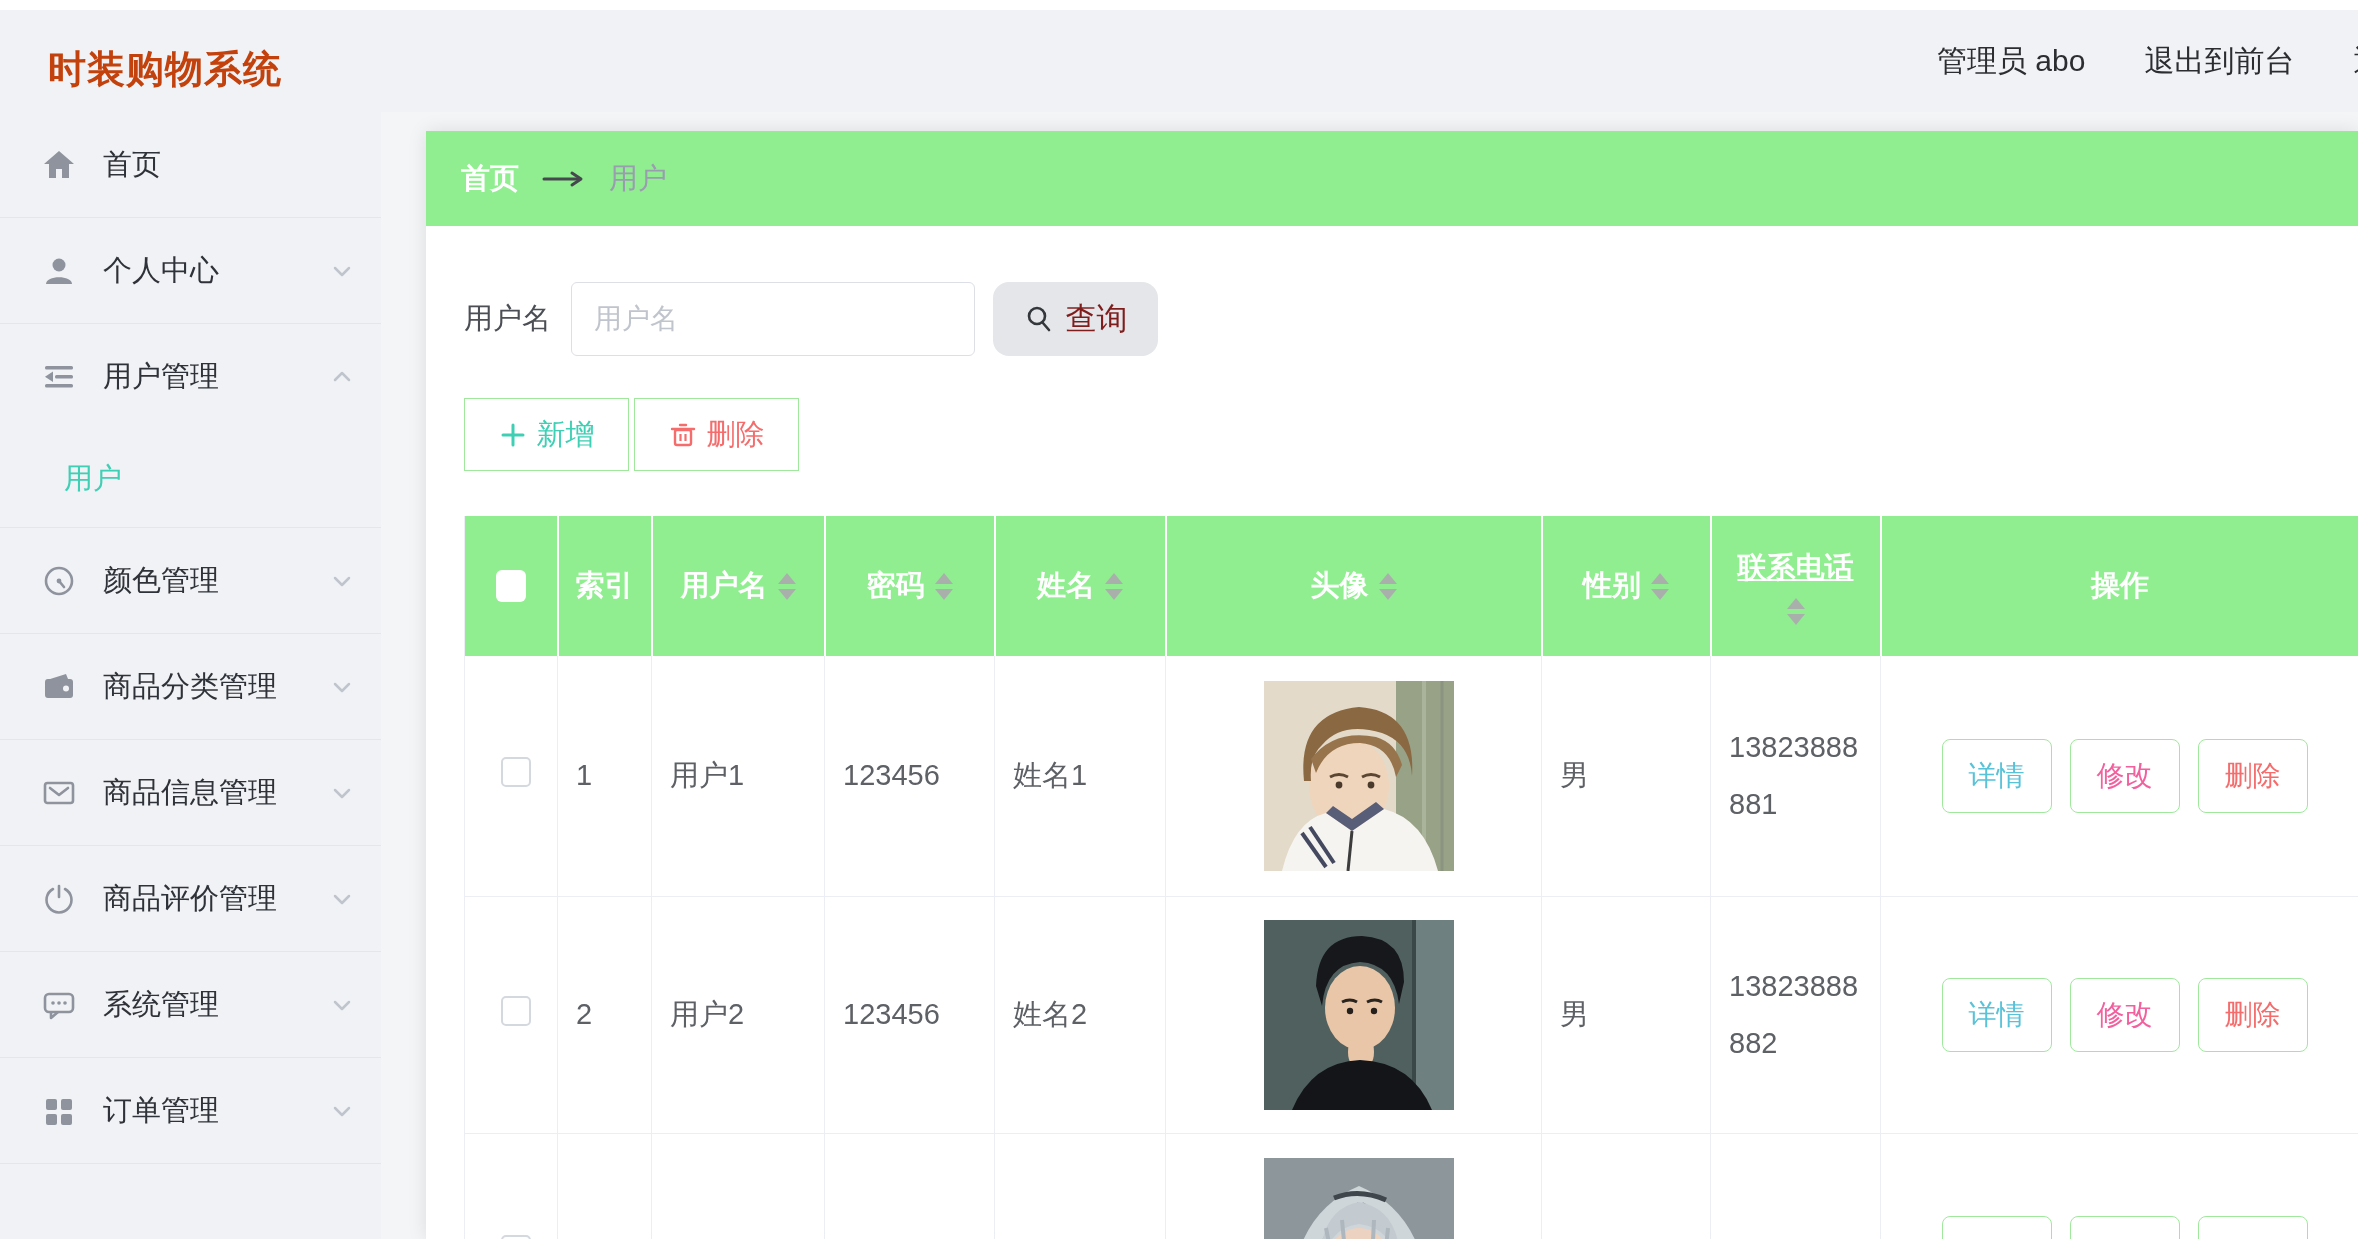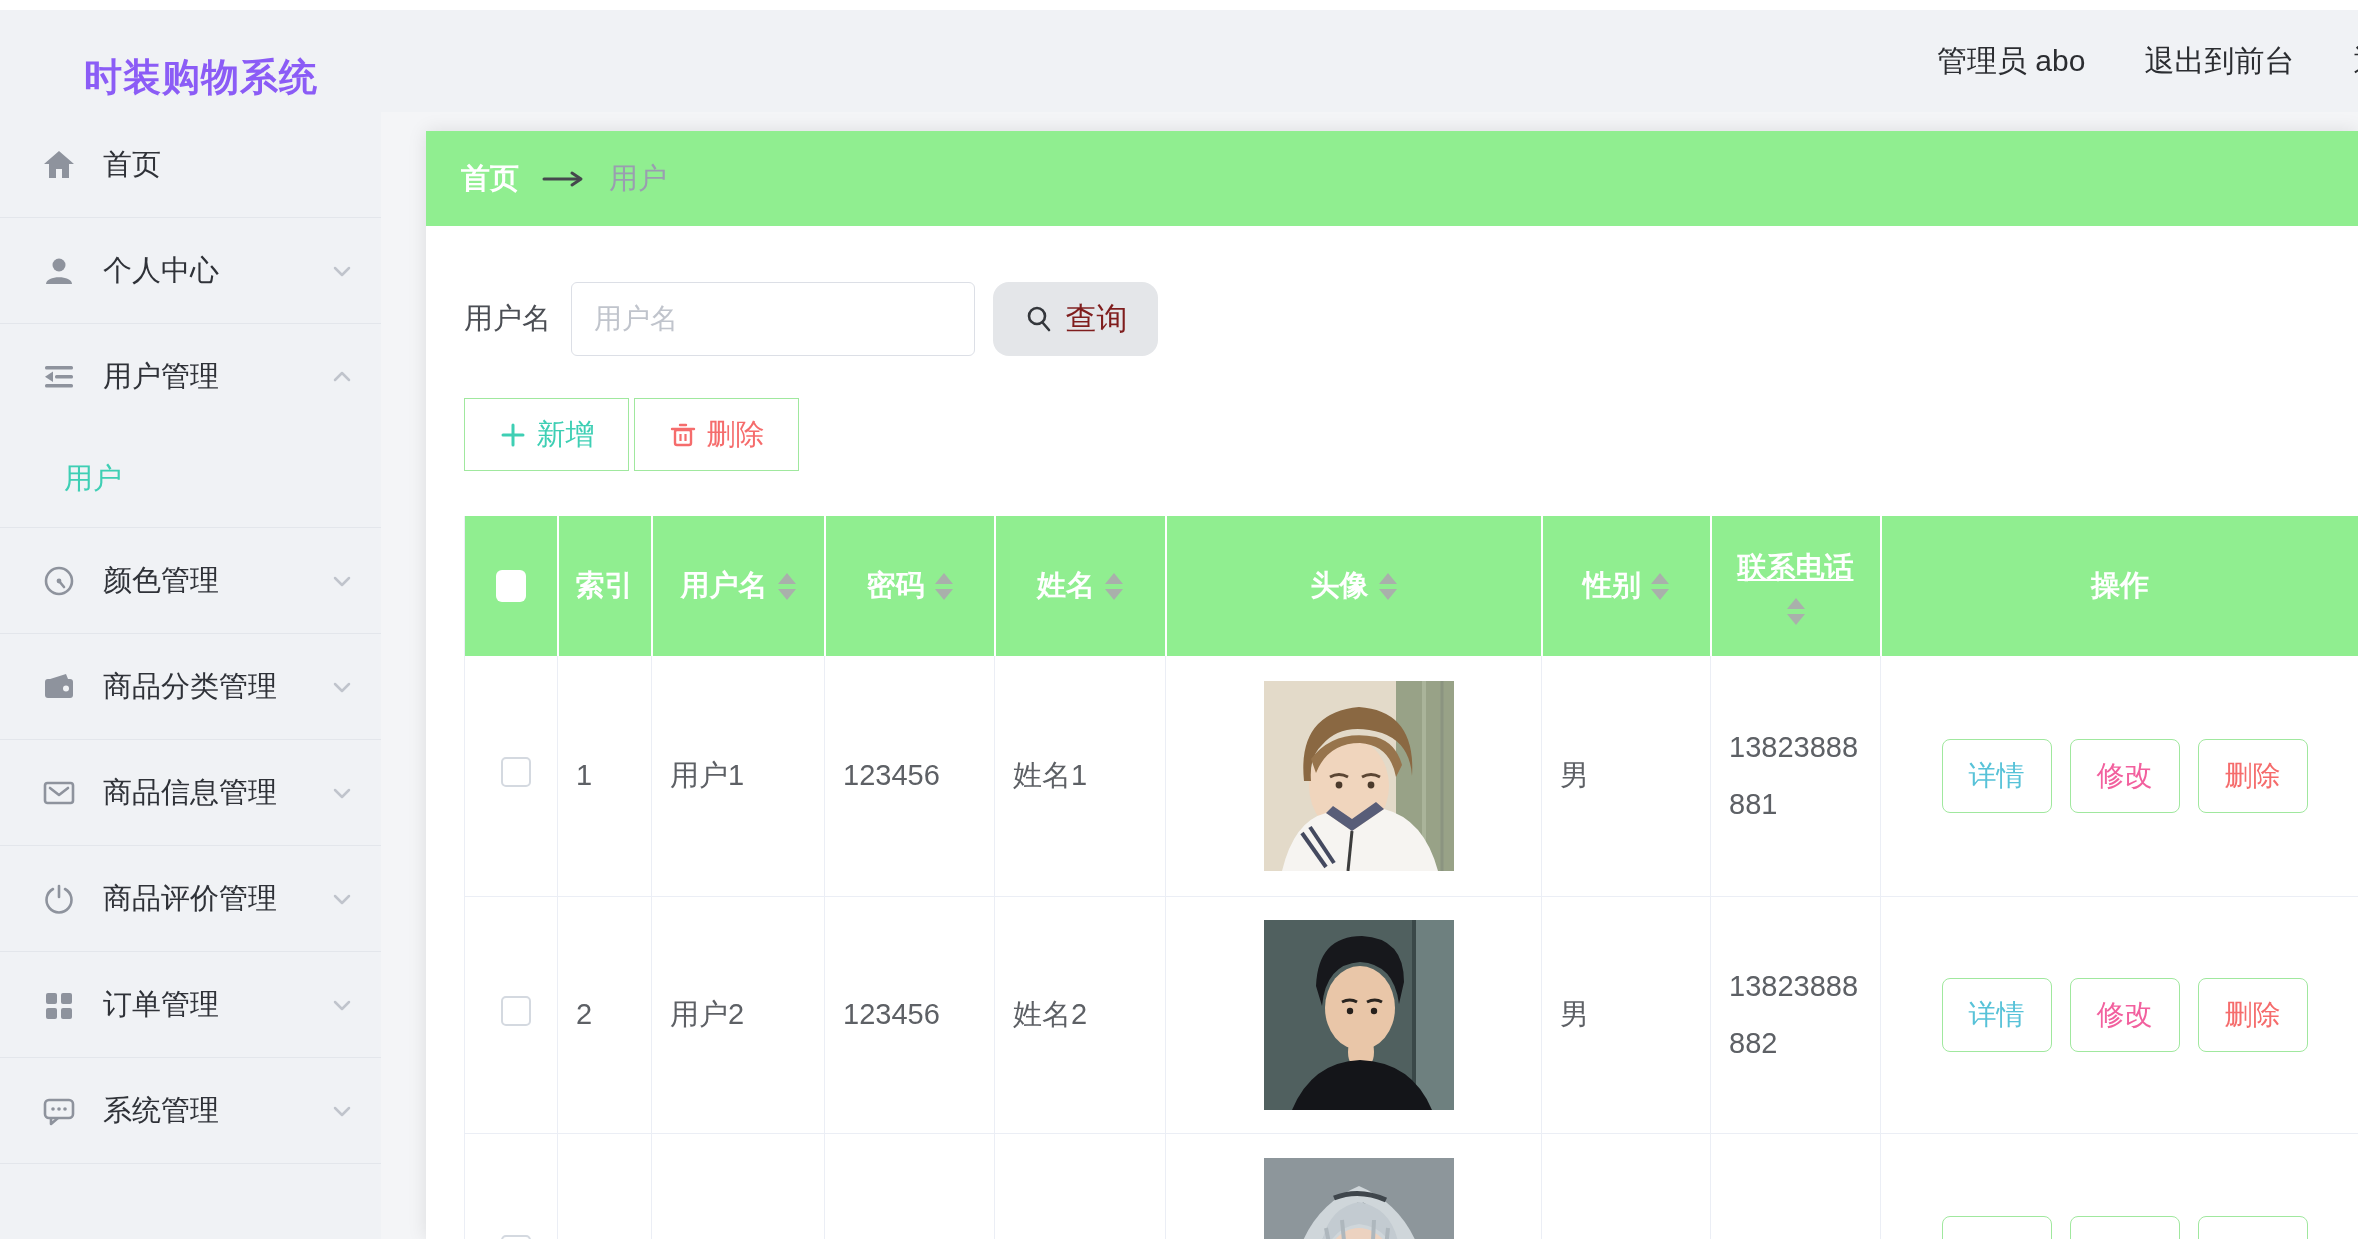--- a/index.html
+++ b/index.html
@@ -7,23 +7,23 @@
   body {
     position:relative;
     background:#f4f5f7;
     font-family:"Liberation Sans","DejaVu Sans",sans-serif;
     color:#303133;
   }
   
   .top-white { position:absolute; left:0; top:0; width:100%; height:10px; background:#ffffff; }
   .topbar { position:absolute; left:0; top:10px; width:100%; height:102px; background:#f0f2f5; }
   .app-title {
-    position:absolute; left:48px; top:16px; height:100%;
+    position:absolute; left:48px; top:8px; height:100%;
     display:flex; align-items:center;
-    font-size:38px; font-weight:bold; color:#8b5cf6; letter-spacing:1px;margin-left:36px;
+    font-size:38px; font-weight:bold; color:#c2410c; letter-spacing:1px;
   }
   .topbar-right {
     position:absolute; left:1937px; top:0; height:100%;
     display:flex; align-items:center; gap:59px;
     font-size:30px; color:#2b2d31; white-space:nowrap;
   }
   .topbar-right span { cursor:default; }
   
   .sidebar { position:absolute; left:0; top:112px; width:381px; bottom:0; background:#f0f2f5; }
   .side-item {
@@ -204,40 +204,40 @@
         <line x1="17" y1="4" x2="17" y2="15" stroke="#8e939d" stroke-width="2.6" stroke-linecap="round"></line>
       </svg>
     <span>商品评价管理</span>
     <svg class="chev" width="26" height="26" viewBox="0 0 26 26">
         <polyline points="6,10 13,17 20,10" fill="none" stroke="#c0c4cc" stroke-width="2.5" stroke-linecap="round" stroke-linejoin="round"></polyline>
       </svg>
   </div>
 
   <div class="side-item">
     <svg class="mi" viewBox="0 0 34 34">
-        <rect x="4" y="5" width="11" height="11" rx="2" fill="#8e939d"></rect>
-        <rect x="19" y="5" width="11" height="11" rx="2" fill="#8e939d"></rect>
-        <rect x="4" y="20" width="11" height="11" rx="2" fill="#8e939d"></rect>
-        <rect x="19" y="20" width="11" height="11" rx="2" fill="#8e939d"></rect>
-      </svg>
-    <span>订单管理</span>
-    <svg class="chev" width="26" height="26" viewBox="0 0 26 26">
-        <polyline points="6,10 13,17 20,10" fill="none" stroke="#c0c4cc" stroke-width="2.5" stroke-linecap="round" stroke-linejoin="round"></polyline>
-      </svg>
-  </div>
-
-  <div class="side-item">
-    <svg class="mi" viewBox="0 0 34 34">
         <rect x="3" y="6" width="28" height="18" rx="4" fill="none" stroke="#8e939d" stroke-width="2.6"></rect>
         <path d="M9 24 L9 30 L16 24" fill="none" stroke="#8e939d" stroke-width="2.6" stroke-linejoin="round"></path>
         <circle cx="11" cy="15" r="1.8" fill="#8e939d"></circle>
         <circle cx="17" cy="15" r="1.8" fill="#8e939d"></circle>
         <circle cx="23" cy="15" r="1.8" fill="#8e939d"></circle>
       </svg>
     <span>系统管理</span>
+    <svg class="chev" width="26" height="26" viewBox="0 0 26 26">
+        <polyline points="6,10 13,17 20,10" fill="none" stroke="#c0c4cc" stroke-width="2.5" stroke-linecap="round" stroke-linejoin="round"></polyline>
+      </svg>
+  </div>
+
+  <div class="side-item">
+    <svg class="mi" viewBox="0 0 34 34">
+        <rect x="4" y="5" width="11" height="11" rx="2" fill="#8e939d"></rect>
+        <rect x="19" y="5" width="11" height="11" rx="2" fill="#8e939d"></rect>
+        <rect x="4" y="20" width="11" height="11" rx="2" fill="#8e939d"></rect>
+        <rect x="19" y="20" width="11" height="11" rx="2" fill="#8e939d"></rect>
+      </svg>
+    <span>订单管理</span>
     <svg class="chev" width="26" height="26" viewBox="0 0 26 26">
         <polyline points="6,10 13,17 20,10" fill="none" stroke="#c0c4cc" stroke-width="2.5" stroke-linecap="round" stroke-linejoin="round"></polyline>
       </svg>
   </div>
 
 </div>
 
 <div class="card">
 
   <div class="crumb">

